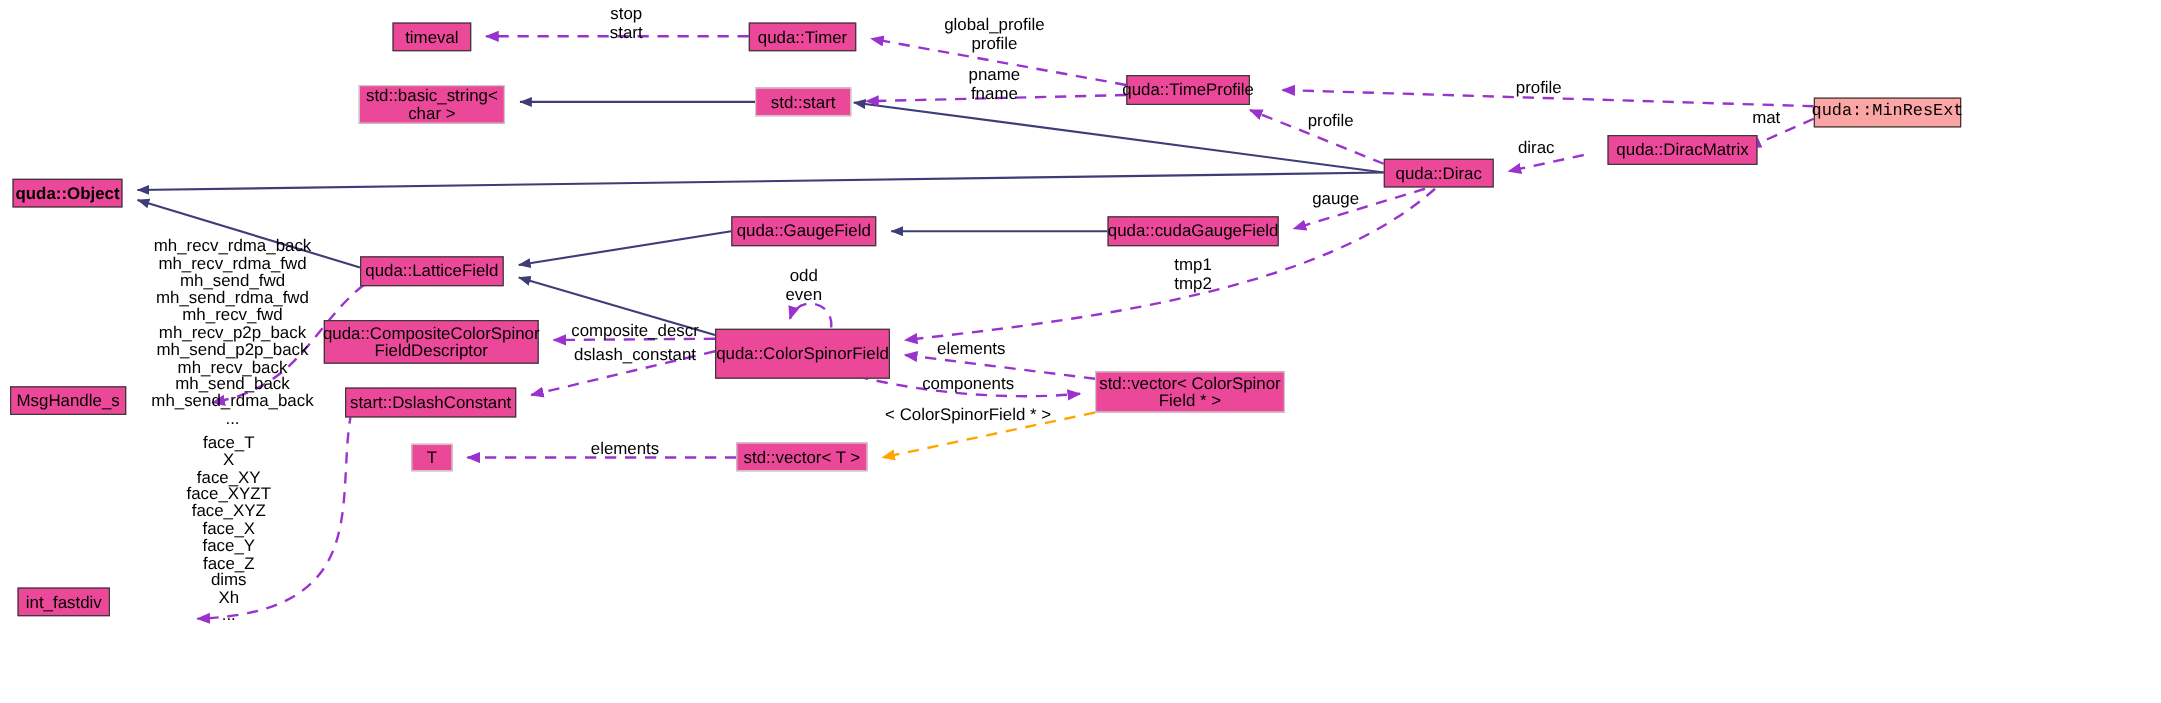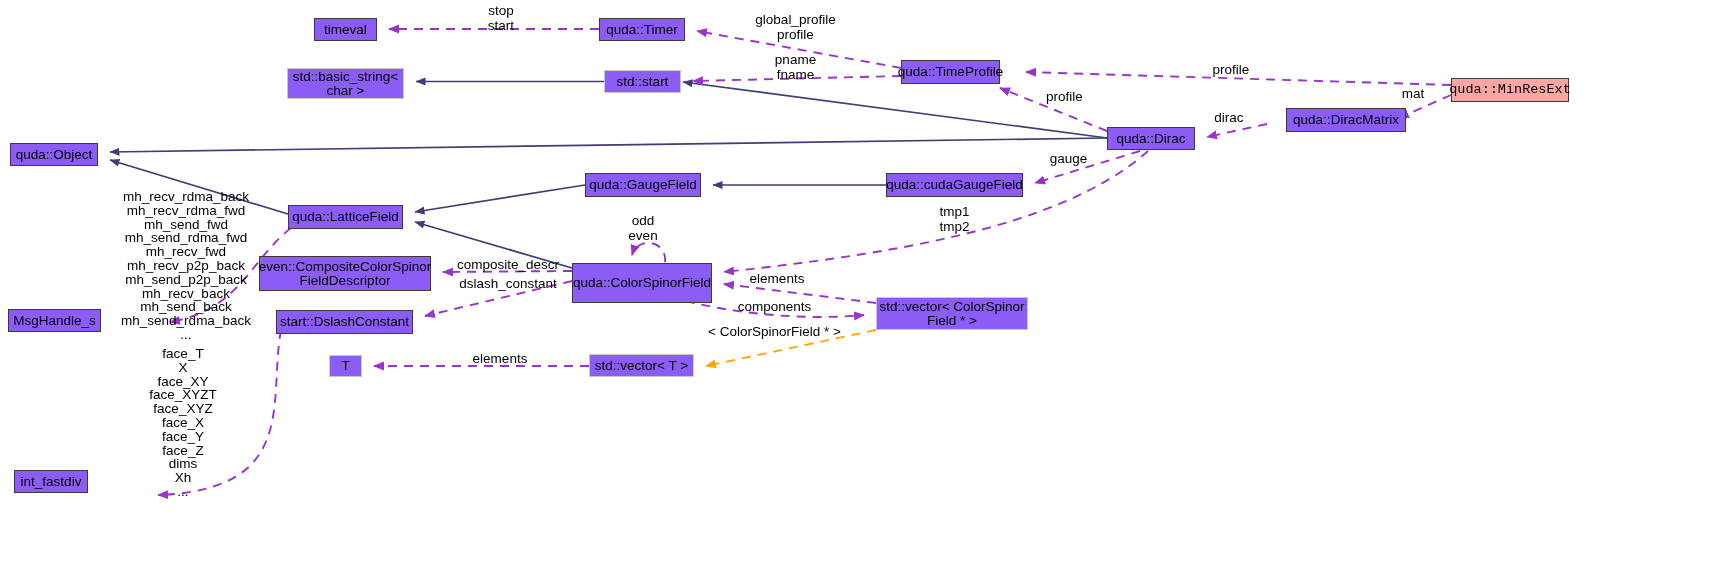--- a/index.html
+++ b/index.html
@@ -25,21 +25,21 @@
   .node {
     position: absolute;
     box-sizing: border-box;
     display: flex;
     align-items: center;
     justify-content: center;
     text-align: center;
     font-size: 13.5px;
     line-height: 14px;
     color: #000000;
-    background: #8b5cf6;
+    background: #ec4899;
     white-space: pre-line;
     z-index: 5;
   }
   .node.solid {
     border: 1.6px solid #3a3a3a;
   }
   .node.faint {
     border: 1.2px solid #c8c8c8;
   }
   .node.highlight {
@@ -136,35 +136,35 @@
 
       <path d="M876,330 L706,366" marker-end="url(#tplArrow)"></path>
     </g>
   </svg>
 
   <div class="node solid" style="left:314px;top:18px;width:63px;height:23px;">timeval</div>
 
   <div class="node faint" style="left:287px;top:68px;width:117px;height:31px;">std::basic_string&lt;
 char &gt;</div>
 
-  <div class="node solid" style="left:10px;top:143px;width:88px;height:23px;">quda::Object</div>
+  <div class="node solid" style="left:10px;top:143px;width:88px;height:23px;font-weight:bold;">quda::Object</div>
 
   <div class="node solid" style="left:8px;top:309px;width:93px;height:23px;">MsgHandle_s</div>
 
   <div class="node solid" style="left:14px;top:470px;width:74px;height:23px;">int_fastdiv</div>
 
   <div class="node solid" style="left:599px;top:18px;width:86px;height:23px;">quda::Timer</div>
 
   <div class="node faint" style="left:604px;top:70px;width:77px;height:23px;">std::start</div>
 
   <div class="node solid" style="left:901px;top:60px;width:99px;height:24px;">quda::TimeProfile</div>
 
   <div class="node solid" style="left:288px;top:205px;width:115px;height:24px;">quda::LatticeField</div>
 
-  <div class="node solid" style="left:259px;top:256px;width:172px;height:35px;">even::CompositeColorSpinor
+  <div class="node solid" style="left:259px;top:256px;width:172px;height:35px;">quda::CompositeColorSpinor
 FieldDescriptor</div>
 
   <div class="node solid" style="left:276px;top:310px;width:137px;height:24px;">start::DslashConstant</div>
 
   <div class="node solid" style="left:585px;top:173px;width:116px;height:24px;">quda::GaugeField</div>
 
   <div class="node solid" style="left:886px;top:173px;width:137px;height:24px;">quda::cudaGaugeField</div>
 
   <div class="node solid" style="left:572px;top:263px;width:140px;height:40px;">quda::ColorSpinorField</div>
 

